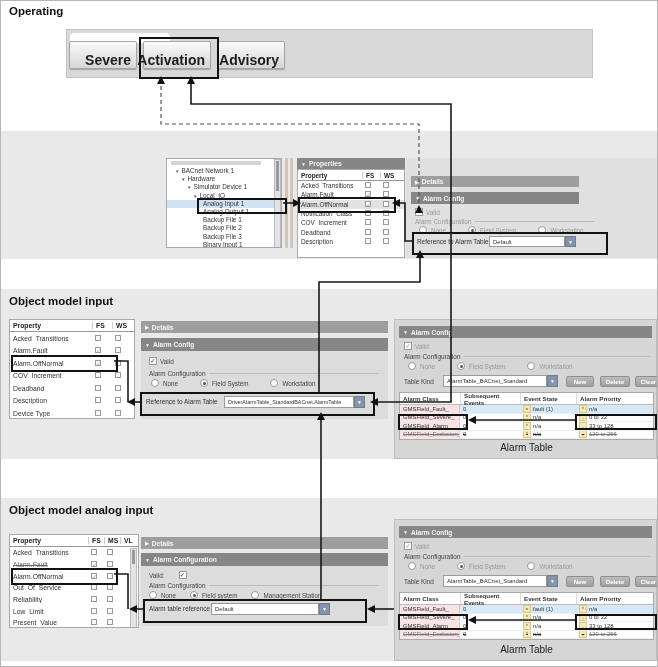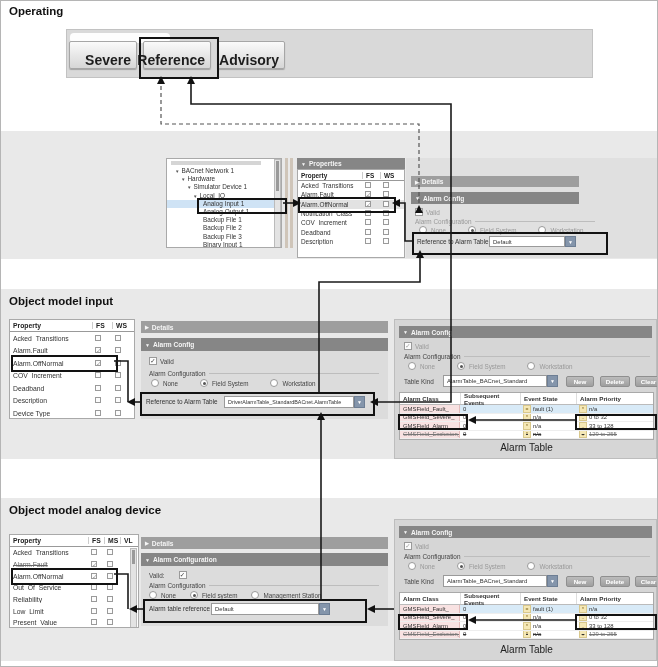--- a/index.html
+++ b/index.html
@@ -86,21 +86,21 @@
       <div class="opbtn">
         <span class="badge"></span>
         <span class="lbl">Severe</span>
       </div>
 
 
 
 
       <div class="opbtn">
         <span class="badge"></span>
-        <span class="lbl">Reference</span>
+        <span class="lbl">Activation</span>
       </div>
 
 
       <div class="opbtn">
         <span class="badge"></span>
         <span class="lbl">Advisory</span>
       </div>
     </div>
 
   <div class="abs band" style="left:0;top:130px;width:656px;height:128px;"></div>
@@ -422,21 +422,21 @@
               <span class="yico">..</span>
               <span class="txt">129 to 255</span>
             </span>
           </div>
         </div>
     </div>
     <div class="caption" style="position:absolute;left:0;top:122px;width:263px;">Alarm Table</div>
   </div>
 
   <div class="abs band" style="left:0;top:497px;width:656px;height:163px;"></div>
-  <div class="abs sec-title" style="left:8px;top:503px;">Object model analog device</div>
+  <div class="abs sec-title" style="left:8px;top:503px;">Object model analog input</div>
 
   <div class="abs panel" style="left:8px;top:533px;width:130px;height:94px;">
     <div class="colhead" style="height:12px;font-size:6.8px;">
       <span style="width:78px;">Property</span>
       <span style="width:16px;border-left:1px solid #ccc;">FS</span>
       <span style="width:16px;border-left:1px solid #ccc;">MS</span>
       <span style="width:14px;border-left:1px solid #ccc;">VL</span>
     </div>
     <div>
 

